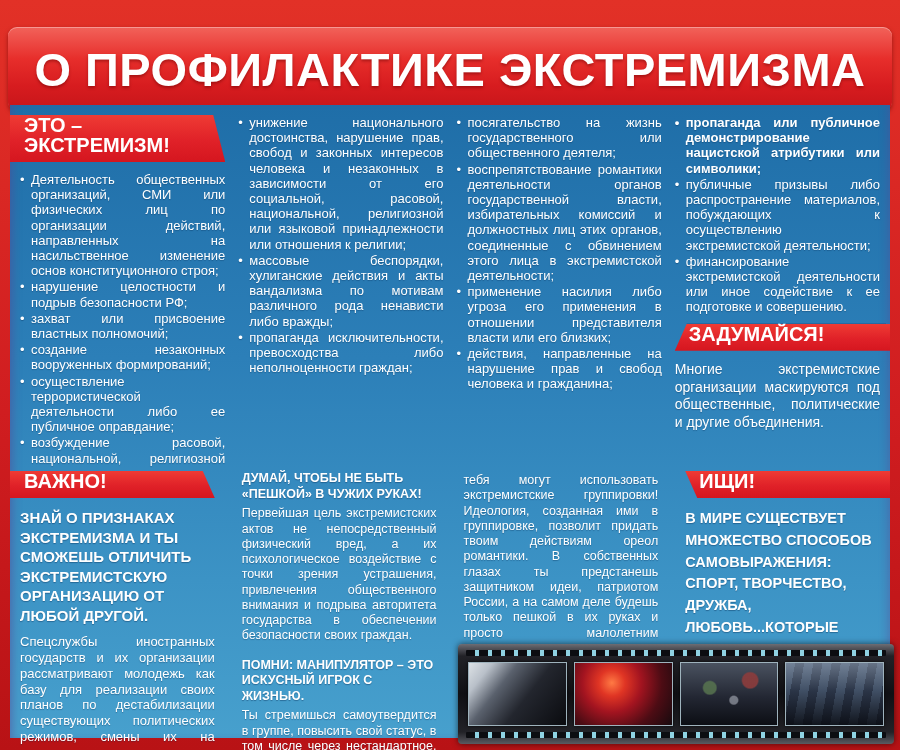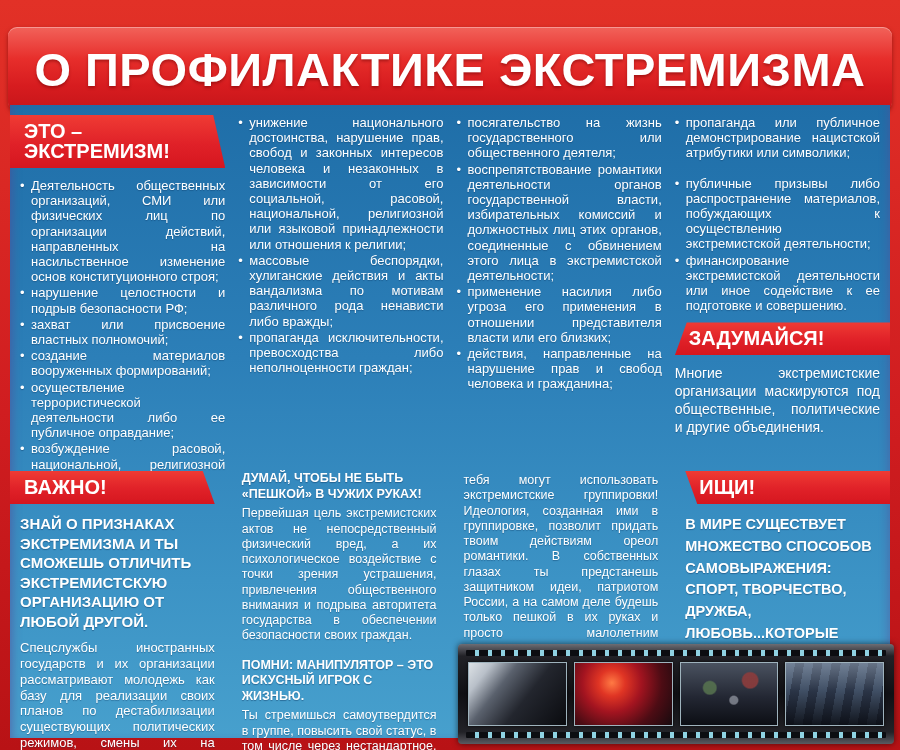--- a/index.html
+++ b/index.html
@@ -29,34 +29,34 @@
     box-shadow:inset 8px 0 10px -6px rgba(90,70,150,.55), inset -8px 0 10px -6px rgba(90,70,150,.45);
     color:#fff;
   }
   .grid-top{position:absolute;top:10px;left:0;right:0;height:356px;display:flex;gap:13px;padding:0 10px;}
   .grid-bottom{position:absolute;top:366px;left:0;right:0;bottom:0;display:flex;gap:27px;padding:0 10px;}
   .col{flex:1;min-width:0;}
   
   .ribbon{
     display:block;background:linear-gradient(180deg,#ef3b34 0%,#e02128 55%,#d5161f 100%);
     color:#fff;font-weight:bold;font-size:20px;line-height:1;
-    padding:6px 10px 7px 14px;margin-bottom:10px;
+    padding:0 10px 7px 14px;margin-bottom:10px;
   }
   .ribbon-left{margin-left:-10px;clip-path:polygon(0 0,calc(100% - 12px) 0,100% 100%,0 100%);
     filter:drop-shadow(4px -4px 0 #233067);}
   .ribbon-right{margin-right:-10px;clip-path:polygon(12px 0,100% 0,100% 100%,0 100%);
     filter:drop-shadow(-4px -4px 0 #233067);}
   .ribbon-right2{margin-right:-10px;clip-path:polygon(0 0,100% 0,100% 100%,12px 100%);
     filter:drop-shadow(-3px 3px 0 #233067);}
   
   ul.blist{list-style:none;margin:0;padding:0;font-size:13px;line-height:1.17;text-align:justify;}
   ul.blist li{position:relative;padding-left:11px;margin:0 0 1px 0;
     text-shadow:0 1px 1px rgba(0,40,80,.35);}
   ul.blist li::before{content:"\2022";position:absolute;left:0;top:0;}
-  ul.blist li.sp{margin-bottom:15px;}
+  ul.blist li.sp{margin-bottom:1px;font-weight:bold;}
   .col2-list{padding-top:3px;}
   
   .para{font-size:12.5px;line-height:1.22;text-align:justify;margin:0 0 10px 0;
     text-shadow:0 1px 1px rgba(0,40,80,.35);}
   .lead{font-size:15px;line-height:1.3;font-weight:bold;margin:0 0 9px 0;
     text-shadow:0 1px 1px rgba(0,40,80,.4);}
   .subhead{font-size:12.5px;line-height:1.25;font-weight:bold;margin:0 0 4px 0;
     text-shadow:0 1px 1px rgba(0,40,80,.4);}
   .seek-text{font-size:14.5px;line-height:1.5;font-weight:bold;margin:2px 0 0 0;
     text-shadow:0 1px 1px rgba(0,40,80,.4);}
@@ -100,21 +100,21 @@
   <div class="content">
 
     <div class="grid-top">
 
       <div class="col">
         <span class="ribbon ribbon-left">ЭТО – ЭКСТРЕМИЗМ!</span>
         <ul class="blist">
           <li>Деятельность общественных организаций, СМИ или физических лиц по организации действий, направленных на насильственное изменение основ конституционного строя;</li>
           <li>нарушение целостности и подрыв безопасности РФ;</li>
           <li>захват или присвоение властных полномочий;</li>
-          <li>создание материалов вооруженных формирований;</li>
+          <li>создание незаконных вооруженных формирований;</li>
           <li>осуществление террористической деятельности либо ее публичное оправдание;</li>
           <li>возбуждение расовой, национальной, религиозной розни;</li>
         </ul>
       </div>
 
       <div class="col">
         <ul class="blist col2-list">
           <li>унижение национального достоинства, нарушение прав, свобод и законных интересов человека и незаконных в зависимости от его социальной, расовой, национальной, религиозной или языковой принадлежности или отношения к религии;</li>
           <li>массовые беспорядки, хулиганские действия и акты вандализма по мотивам различного рода ненависти либо вражды;</li>
           <li>пропаганда исключительности, превосходства либо неполноценности граждан;</li>

